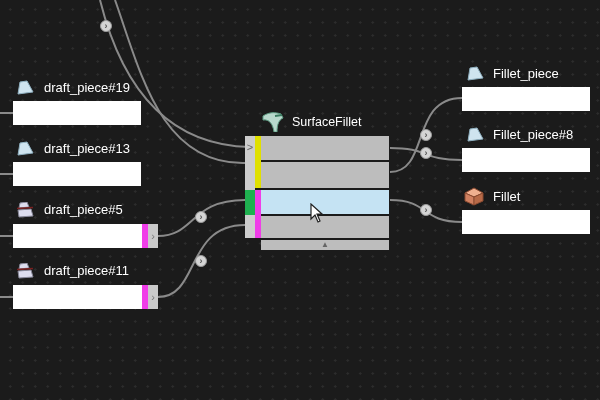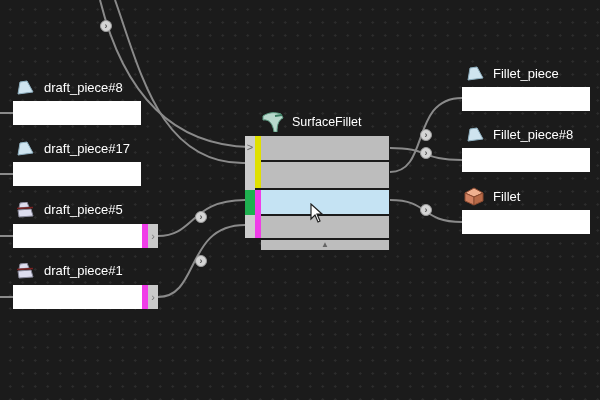--- a/index.html
+++ b/index.html
@@ -50,49 +50,49 @@
 <div class="knob" style="left:195px;top:211px">›</div>
 <div class="knob" style="left:195px;top:255px">›</div>
 <div class="knob" style="left:420px;top:129px">›</div>
 <div class="knob" style="left:420px;top:147px">›</div>
 <div class="knob" style="left:420px;top:204px">›</div>
 
 <div>
   <svg class="icon" style="left:15px;top:80px" viewBox="0 0 20 16">
       <path d="M5,2 L12,1 L18,12 L3,14 Z" fill="#cfe4ef" stroke="#8fb0c0"></path>
     </svg>
-  <span class="label" style="left:44px;top:80px">draft_piece#8</span>
+  <span class="label" style="left:44px;top:80px">draft_piece#19</span>
   <div class="field" style="left:13px;top:101px;width:128px"></div>
 </div>
 <div>
   <svg class="icon" style="left:15px;top:141px" viewBox="0 0 20 16">
       <path d="M5,2 L12,1 L18,12 L3,14 Z" fill="#cfe4ef" stroke="#8fb0c0"></path>
     </svg>
-  <span class="label" style="left:44px;top:141px">draft_piece#17</span>
+  <span class="label" style="left:44px;top:141px">draft_piece#13</span>
   <div class="field" style="left:13px;top:162px;width:128px"></div>
 </div>
 <div>
   <svg class="icon" style="left:15px;top:202px" viewBox="0 0 20 16">
       <path d="M5,1 L12,0 L14,5 L4,6 Z" fill="#dde" stroke="#889"></path>
       <path d="M3,8 L16,7 L18,14 L4,15 Z" fill="#dde" stroke="#889"></path>
       <path d="M2,6.5 L18,5.5" stroke="#7a2020" stroke-width="1.5"></path>
     </svg>
   <span class="label" style="left:44px;top:202px">draft_piece#5</span>
   <div class="field" style="left:13px;top:224px;width:145px">
     <div class="tail-pink"></div>
     <div class="tail-grey">›</div>
   </div>
 </div>
 <div>
   <svg class="icon" style="left:15px;top:263px" viewBox="0 0 20 16">
       <path d="M5,1 L12,0 L14,5 L4,6 Z" fill="#dde" stroke="#889"></path>
       <path d="M3,8 L16,7 L18,14 L4,15 Z" fill="#dde" stroke="#889"></path>
       <path d="M2,6.5 L18,5.5" stroke="#7a2020" stroke-width="1.5"></path>
     </svg>
-  <span class="label" style="left:44px;top:263px">draft_piece#1</span>
+  <span class="label" style="left:44px;top:263px">draft_piece#11</span>
   <div class="field" style="left:13px;top:285px;width:145px">
     <div class="tail-pink"></div>
     <div class="tail-grey">›</div>
   </div>
 </div>
 
 <div class="node" style="left:245px;top:108px;width:146px;height:142px">
   <svg style="position:absolute;left:16px;top:2px;width:24px;height:22px" viewBox="0 0 24 22">
     <path d="M2,6 C8,2 14,2 20,4 L22,8 C18,10 16,14 16,22 L13,22 C12,14 8,9 2,10 Z" fill="#b8d8cc" stroke="#5f9f85"></path>
     <path d="M14,6 L21,5" stroke="#3a7a60" stroke-width="2"></path>

